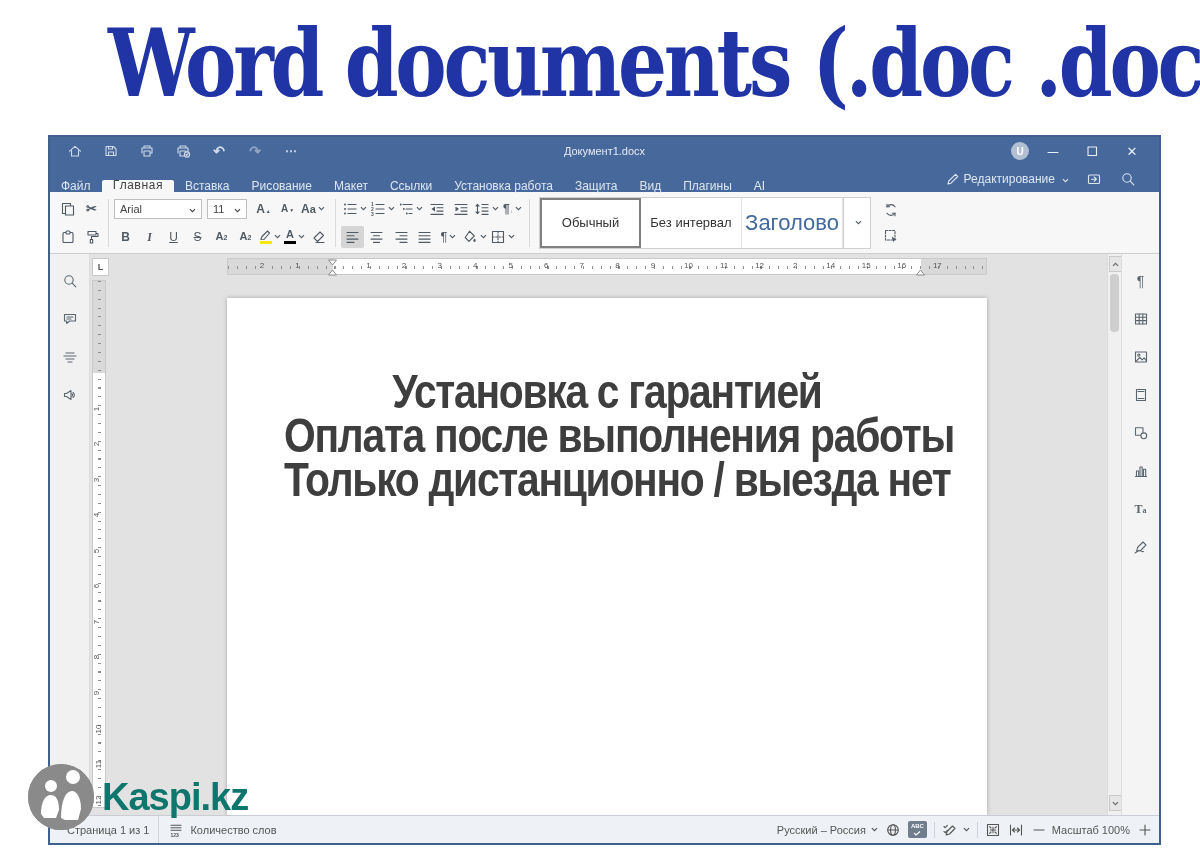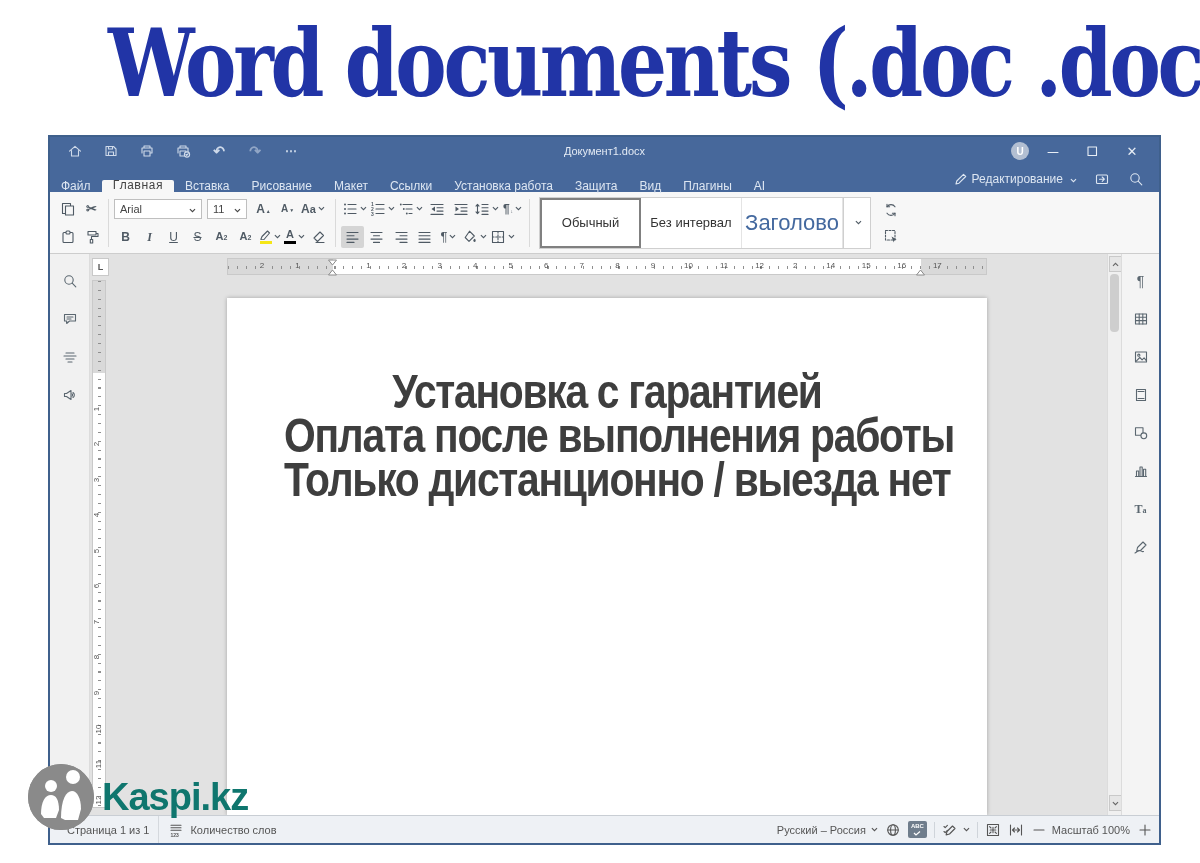--- a/index.html
+++ b/index.html
@@ -23,21 +23,21 @@
   .doc-title{position:absolute;left:0;right:0;text-align:center;color:#e3eaf4;font-size:11px;}
   .tb-right{margin-left:auto;display:flex;align-items:center;gap:6px;padding-right:10px;z-index:2;}
   .avatar{width:18px;height:18px;border-radius:50%;background:#b3bfd2;color:#fff;font-size:10px;
     display:inline-flex;align-items:center;justify-content:center;font-weight:bold;}
   .wbtn{width:34px;height:24px;display:inline-flex;align-items:center;justify-content:center;color:#e8eef6;font-size:12px;}
 
   
   .tabrow{height:27px;background:#47689b;display:flex;align-items:stretch;color:#dde6f2;font-size:12px;}
   .tab{padding:0 11px;display:flex;align-items:center;cursor:default;margin-top:15px;}
   .tab.active{background:#f7f7f7;color:#444;border-radius:2px 2px 0 0;font-family:Liberation Mono, monospace;}
-  .tabrow-right{margin-left:auto;display:flex;align-items:center;gap:4px;padding-right:8px;}
+  .tabrow-right{margin-left:auto;display:flex;align-items:center;gap:4px;padding-right:16px;}
   .mode-btn{display:flex;align-items:center;gap:5px;color:#dde6f2;padding:0 6px;}
   .trbtn{width:30px;height:24px;display:inline-flex;align-items:center;justify-content:center;color:#dde6f2;}
 
   
   .toolbar{height:62px;background:#f7f7f7;border-bottom:1px solid #cdcdcd;display:flex;align-items:center;
     padding:0 6px;box-sizing:border-box;}
   .tcol{display:flex;flex-direction:column;justify-content:center;gap:3px;}
   .trow{display:flex;align-items:center;gap:1px;height:25px;}
   .btn{min-width:21px;height:22px;display:inline-flex;align-items:center;justify-content:center;
     color:#4f5a64;padding:0 1px;border-radius:2px;}

